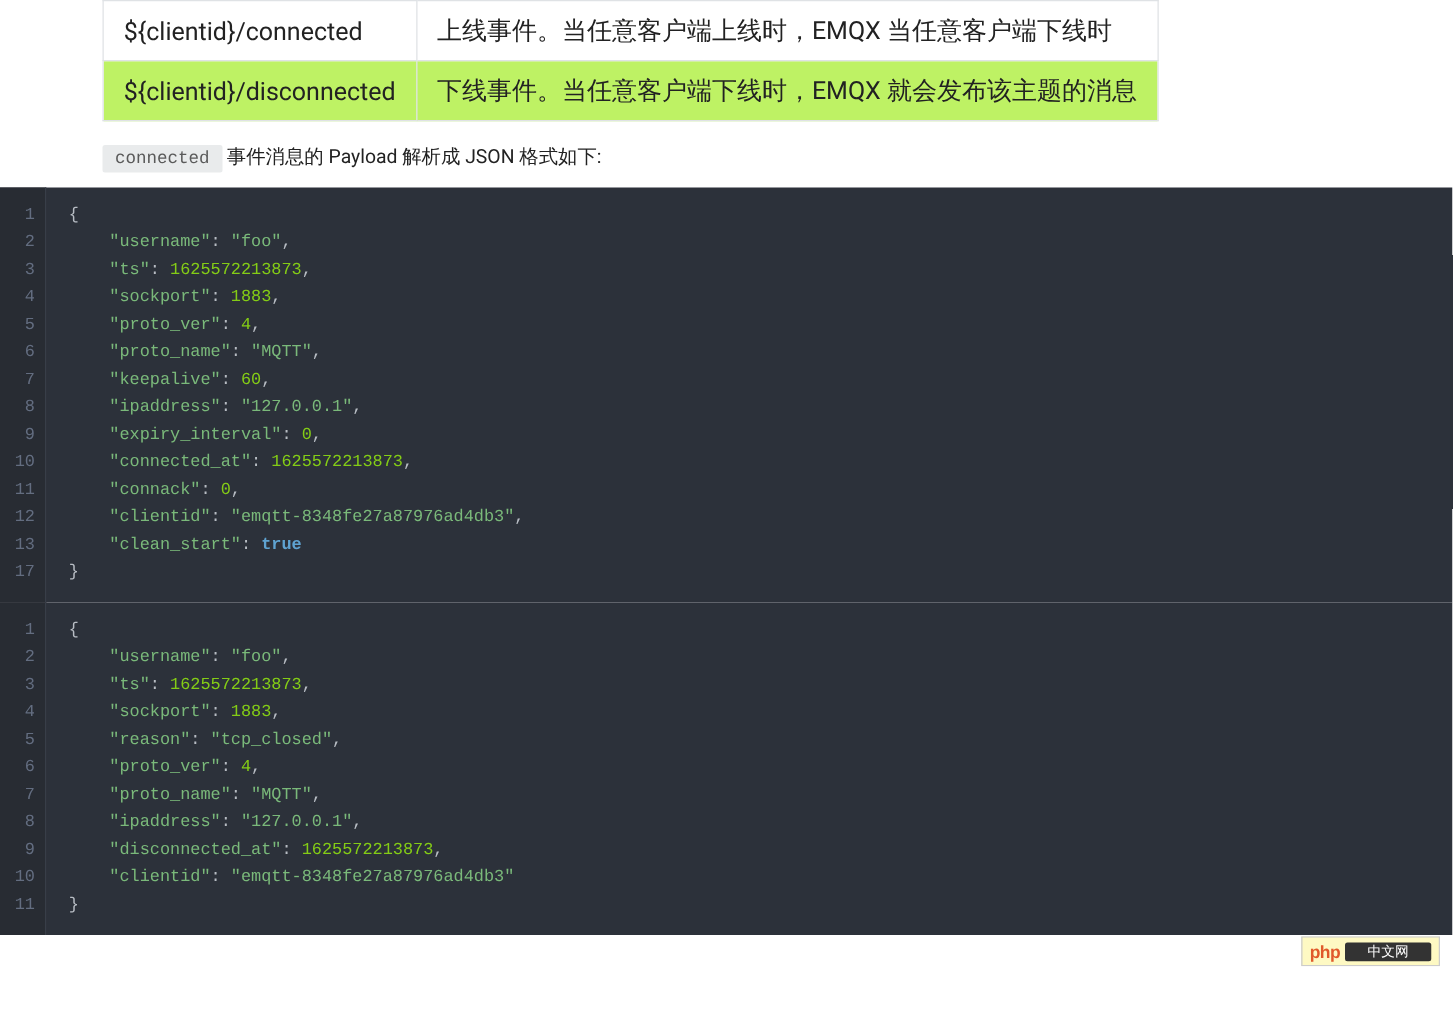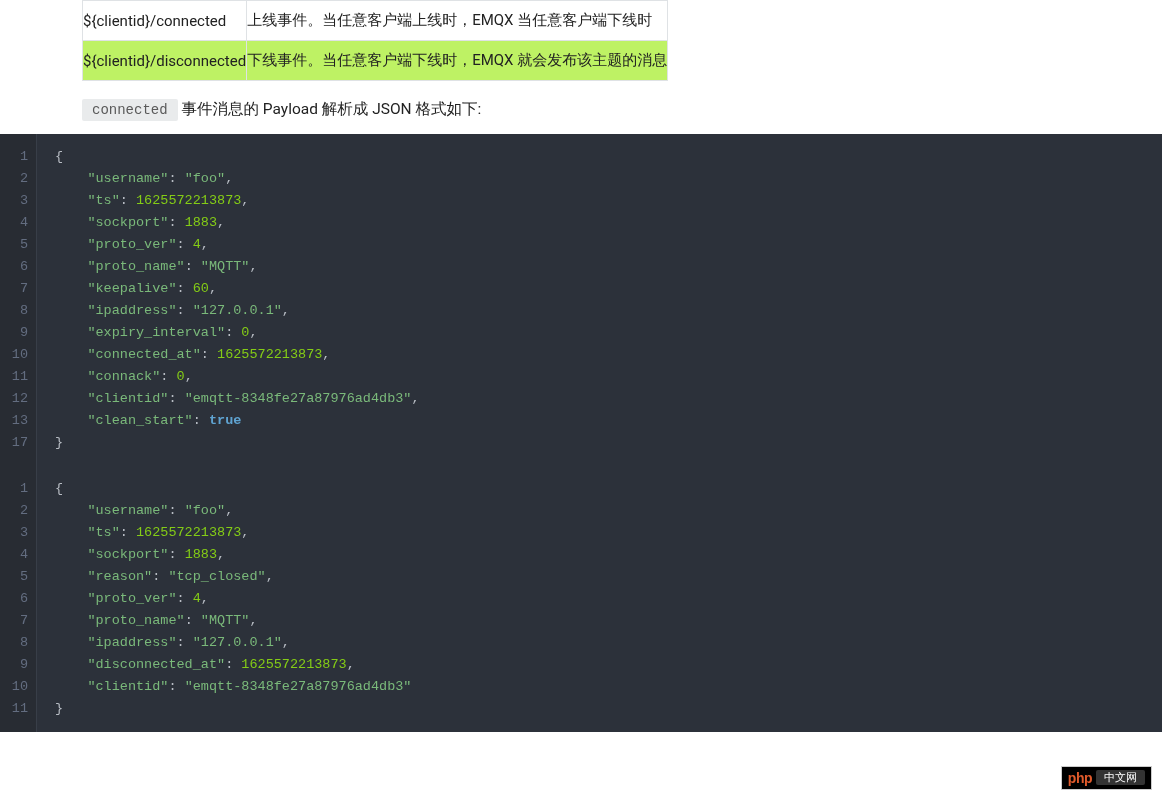--- a/index.html
+++ b/index.html
@@ -13,23 +13,23 @@
   }
   .content {
     padding: 0 0 30px 82px;
   }
   table {
     border-collapse: collapse;
     margin-bottom: 18px;
   }
   table td {
     border: 1px solid #dfe2e5;
-    padding: 10px 0;
+    padding: 10px 16px;
     color: #222;
-    font-size: 15px;
+    font-size: 20px;
   }
   .row-alt {
     background: #bef264;
   }
   .desc-line {
     margin: 18px 0 14px 0;
     font-size: 15.5px;
     color: #222;
   }
   .desc-line code {
@@ -65,32 +65,32 @@
     white-space: pre;
   }
   .p  { color: #b8bdc4; }   
   .k  { color: #7ab97a; }   
   .s  { color: #7ab97a; }   
   .n  { color: #84cc16; }   
   .b  { color: #5fa3d1; font-weight: bold; }   
   .watermark {
     position: fixed;
     right: 10px;
-    bottom: 20px;
-    background: #000000;
+    bottom: 37px;
+    background: #fef9c3;
     border: 1px solid #ccc;
     padding: 3px 6px;
     font-family: Arial, sans-serif;
     font-size: 14px;
     display: flex;
-    align-items: flex-start;
+    align-items: flex-end;
     gap: 4px;
   }
   .watermark .php { color: #e05a2b; font-weight: bold; letter-spacing: -0.5px;}
-  .watermark .cn  { background: #333; color: #fff; padding: 0 8px; border-radius: 2px; font-size: 11px; font-family: Liberation Mono, monospace;}
+  .watermark .cn  { background: #333; color: #fff; padding: 0 18px; border-radius: 2px; font-size: 11px; font-family: Liberation Mono, monospace;}
 </style>
 </head>
 <body>
 
 <div class="content">
 
   <table>
     <tbody>
         <tr class="">
       <td>${clientid}/connected</td>

